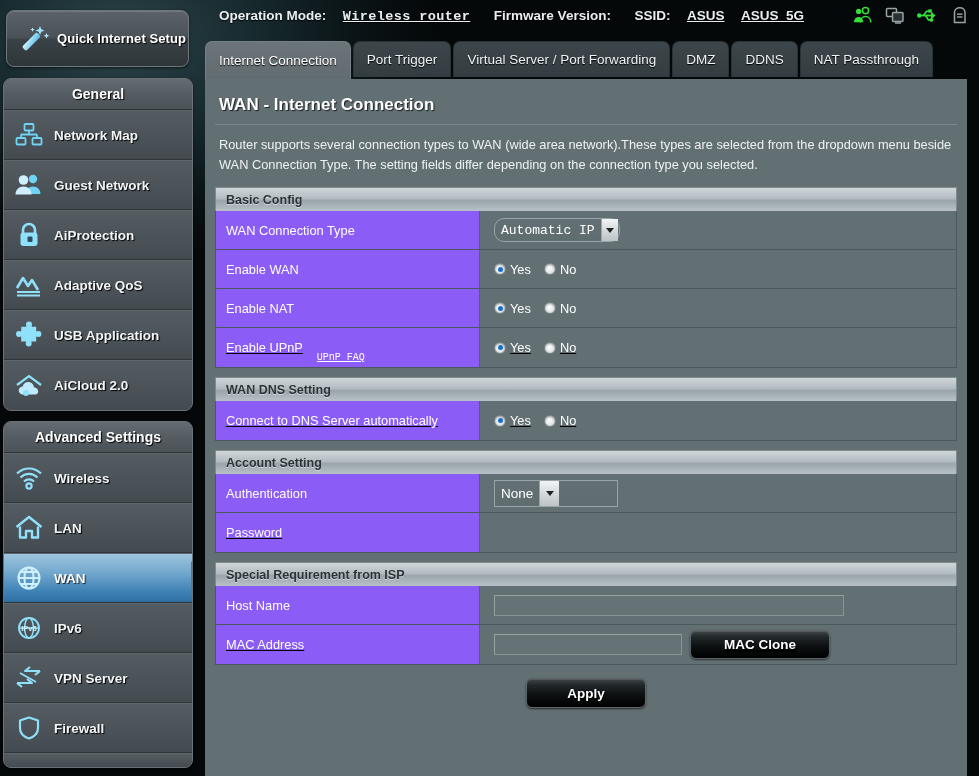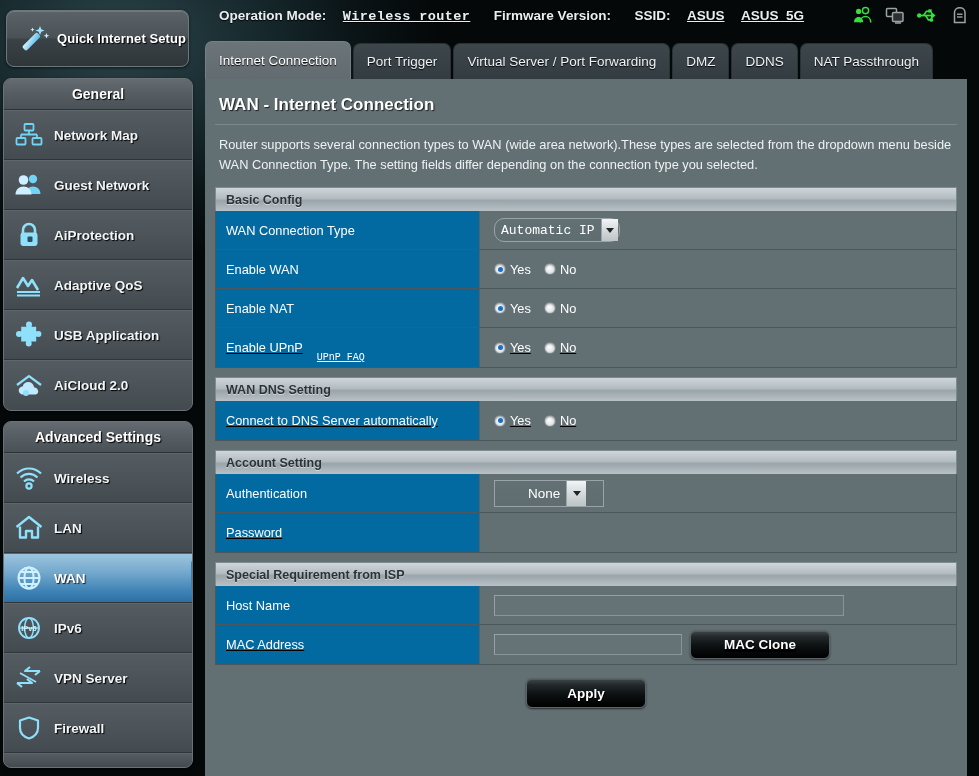--- a/index.html
+++ b/index.html
@@ -96,21 +96,21 @@
   }
   .menu-label {
     color: #f2f5f6; font-size: 13.5px; font-weight: bold;
     text-shadow: 1px 1px 1px #000;
   }
   .menu-item-partial { height: 14px; }
 
   
   .tabs {
     position: absolute; left: 205px; top: 41px;
-    display: flex; align-items: flex-end; height: 38px;
+    display: flex; height: 38px;
   }
   .tab {
     height: 36px; padding: 0 13px;
     display: flex; align-items: center;
     background: linear-gradient(180deg, #3c464b 0%, #333c41 100%);
     color: #eef2f4; font-size: 13.5px;
     border-radius: 7px 7px 0 0;
     margin-right: 2px;
     border: 1px solid #2a3236; border-bottom: none;
     cursor: pointer; white-space: nowrap;
@@ -151,21 +151,21 @@
   }
   .rows { border: 1px solid #4d585c; border-top: none; }
   .row {
     display: flex; min-height: 39px; align-items: stretch;
     border-bottom: 1px solid #4d585c;
     background: #5d6b6f;
   }
   .row:last-child { border-bottom: none; text-decoration: underline; }
   .row-label {
     width: 264px; min-width: 264px;
-    background: #0369a1;
+    background: #8b5cf6;
     display: flex; align-items: center; padding-left: 10px;
     color: #ffffff; font-size: 12.8px;
     border-right: 1px solid #556266;
   }
   .row-label .faq-link {
     color: #ffffff; font-size: 10px; text-decoration: underline;
     margin-left: 14px; cursor: pointer;
     font-family: "Liberation Mono", monospace;
     margin-top: 20px;
   }
@@ -190,21 +190,21 @@
     background: linear-gradient(180deg,#f2f4f5 0%, #d6dadc 50%, #bdc3c6 100%);
     border-left: 1px solid #9aa4a8;
   }
   .sel .sel-arrow i {
     display:block; width:0;height:0;
     border-left: 4px solid transparent; border-right: 4px solid transparent;
     border-top: 5px solid #1e2528;
   }
   .sel.mono .sel-text { font-family: "Liberation Mono", monospace; font-size: 13px; }
   .sel.wide { width: 126px; border-radius: 10px; }
-  .sel.wide2 { width: 110px; height: 27px; padding-left: 27px; }
+  .sel.wide2 { width: 124px; height: 27px; }
   .sel.wide2 .sel-text { font-size: 13.5px; }
   .sel.wide2 .sel-arrow { width: 20px; }
 
   .radio-grp { display: flex; align-items: center; gap: 13px; }
   .radio-opt { display: flex; align-items: center; gap: 4px; cursor: pointer; }
   .radio {
     width: 12px; height: 12px; border-radius: 50%;
     background: radial-gradient(circle at 40% 35%, #ffffff 0%, #e6e9ea 55%, #c7cdd0 100%);
     border: 1px solid #7c8488;
     box-shadow: inset 0 1px 2px rgba(0,0,0,.35);

